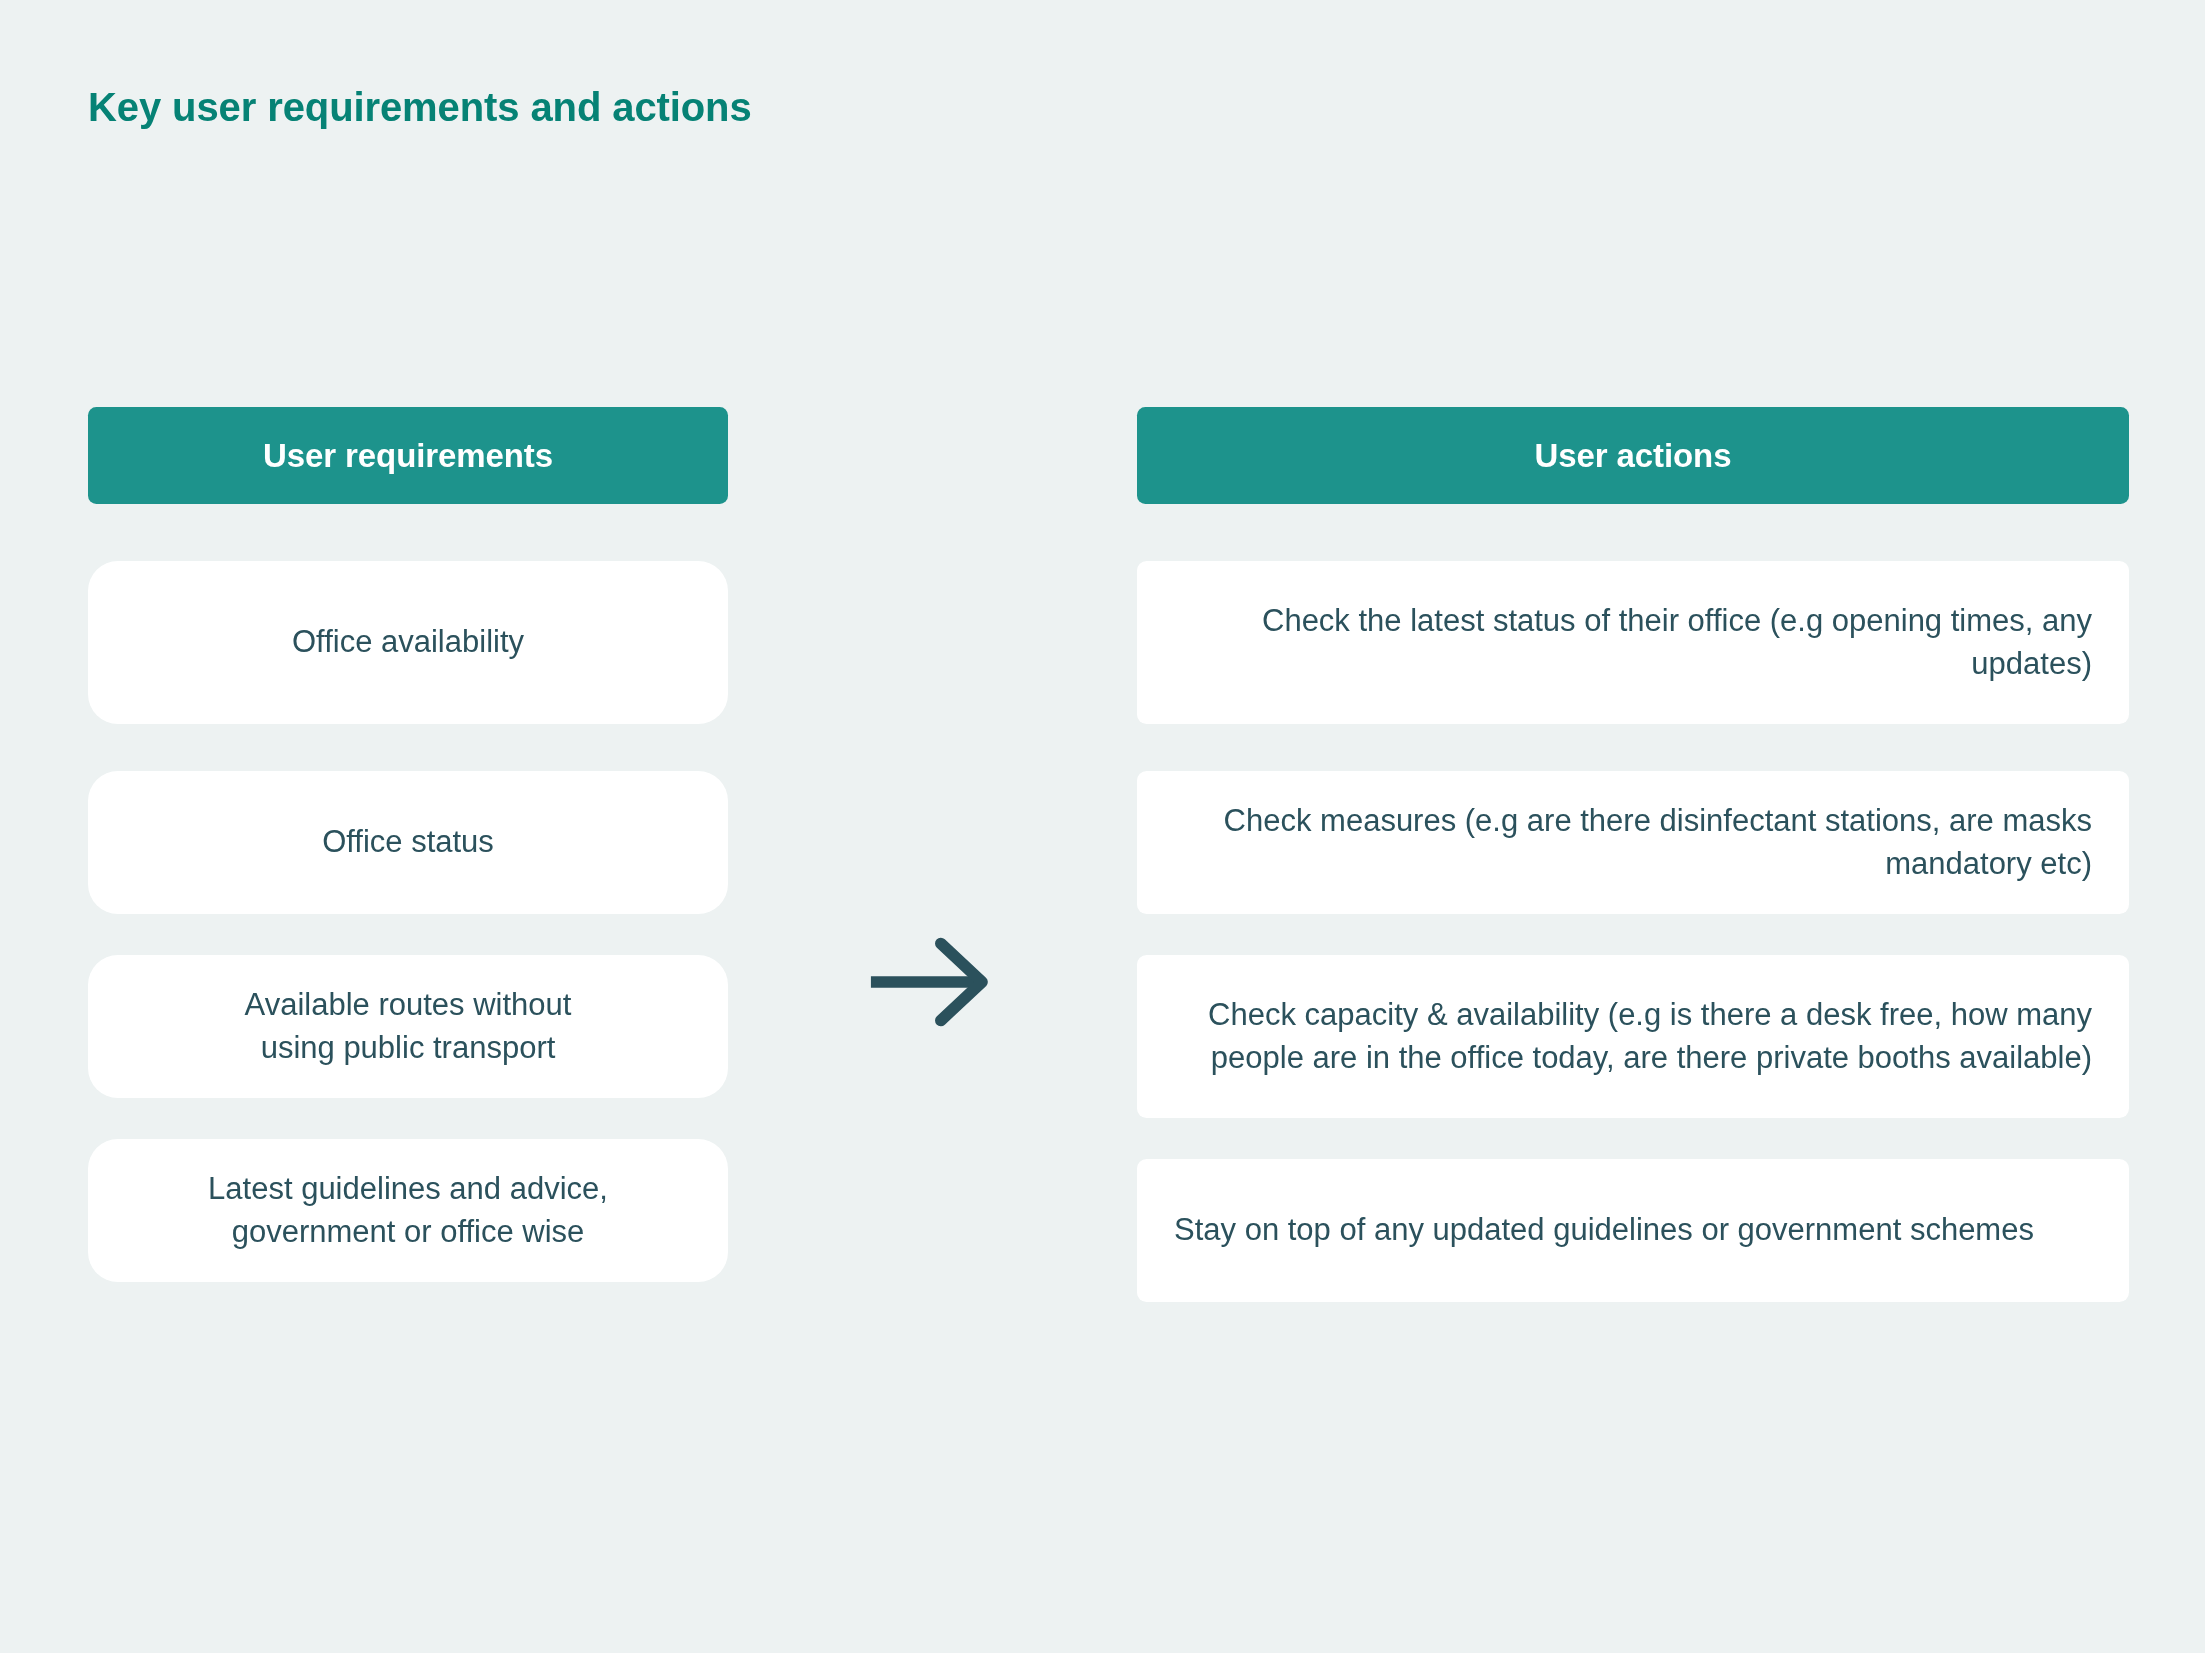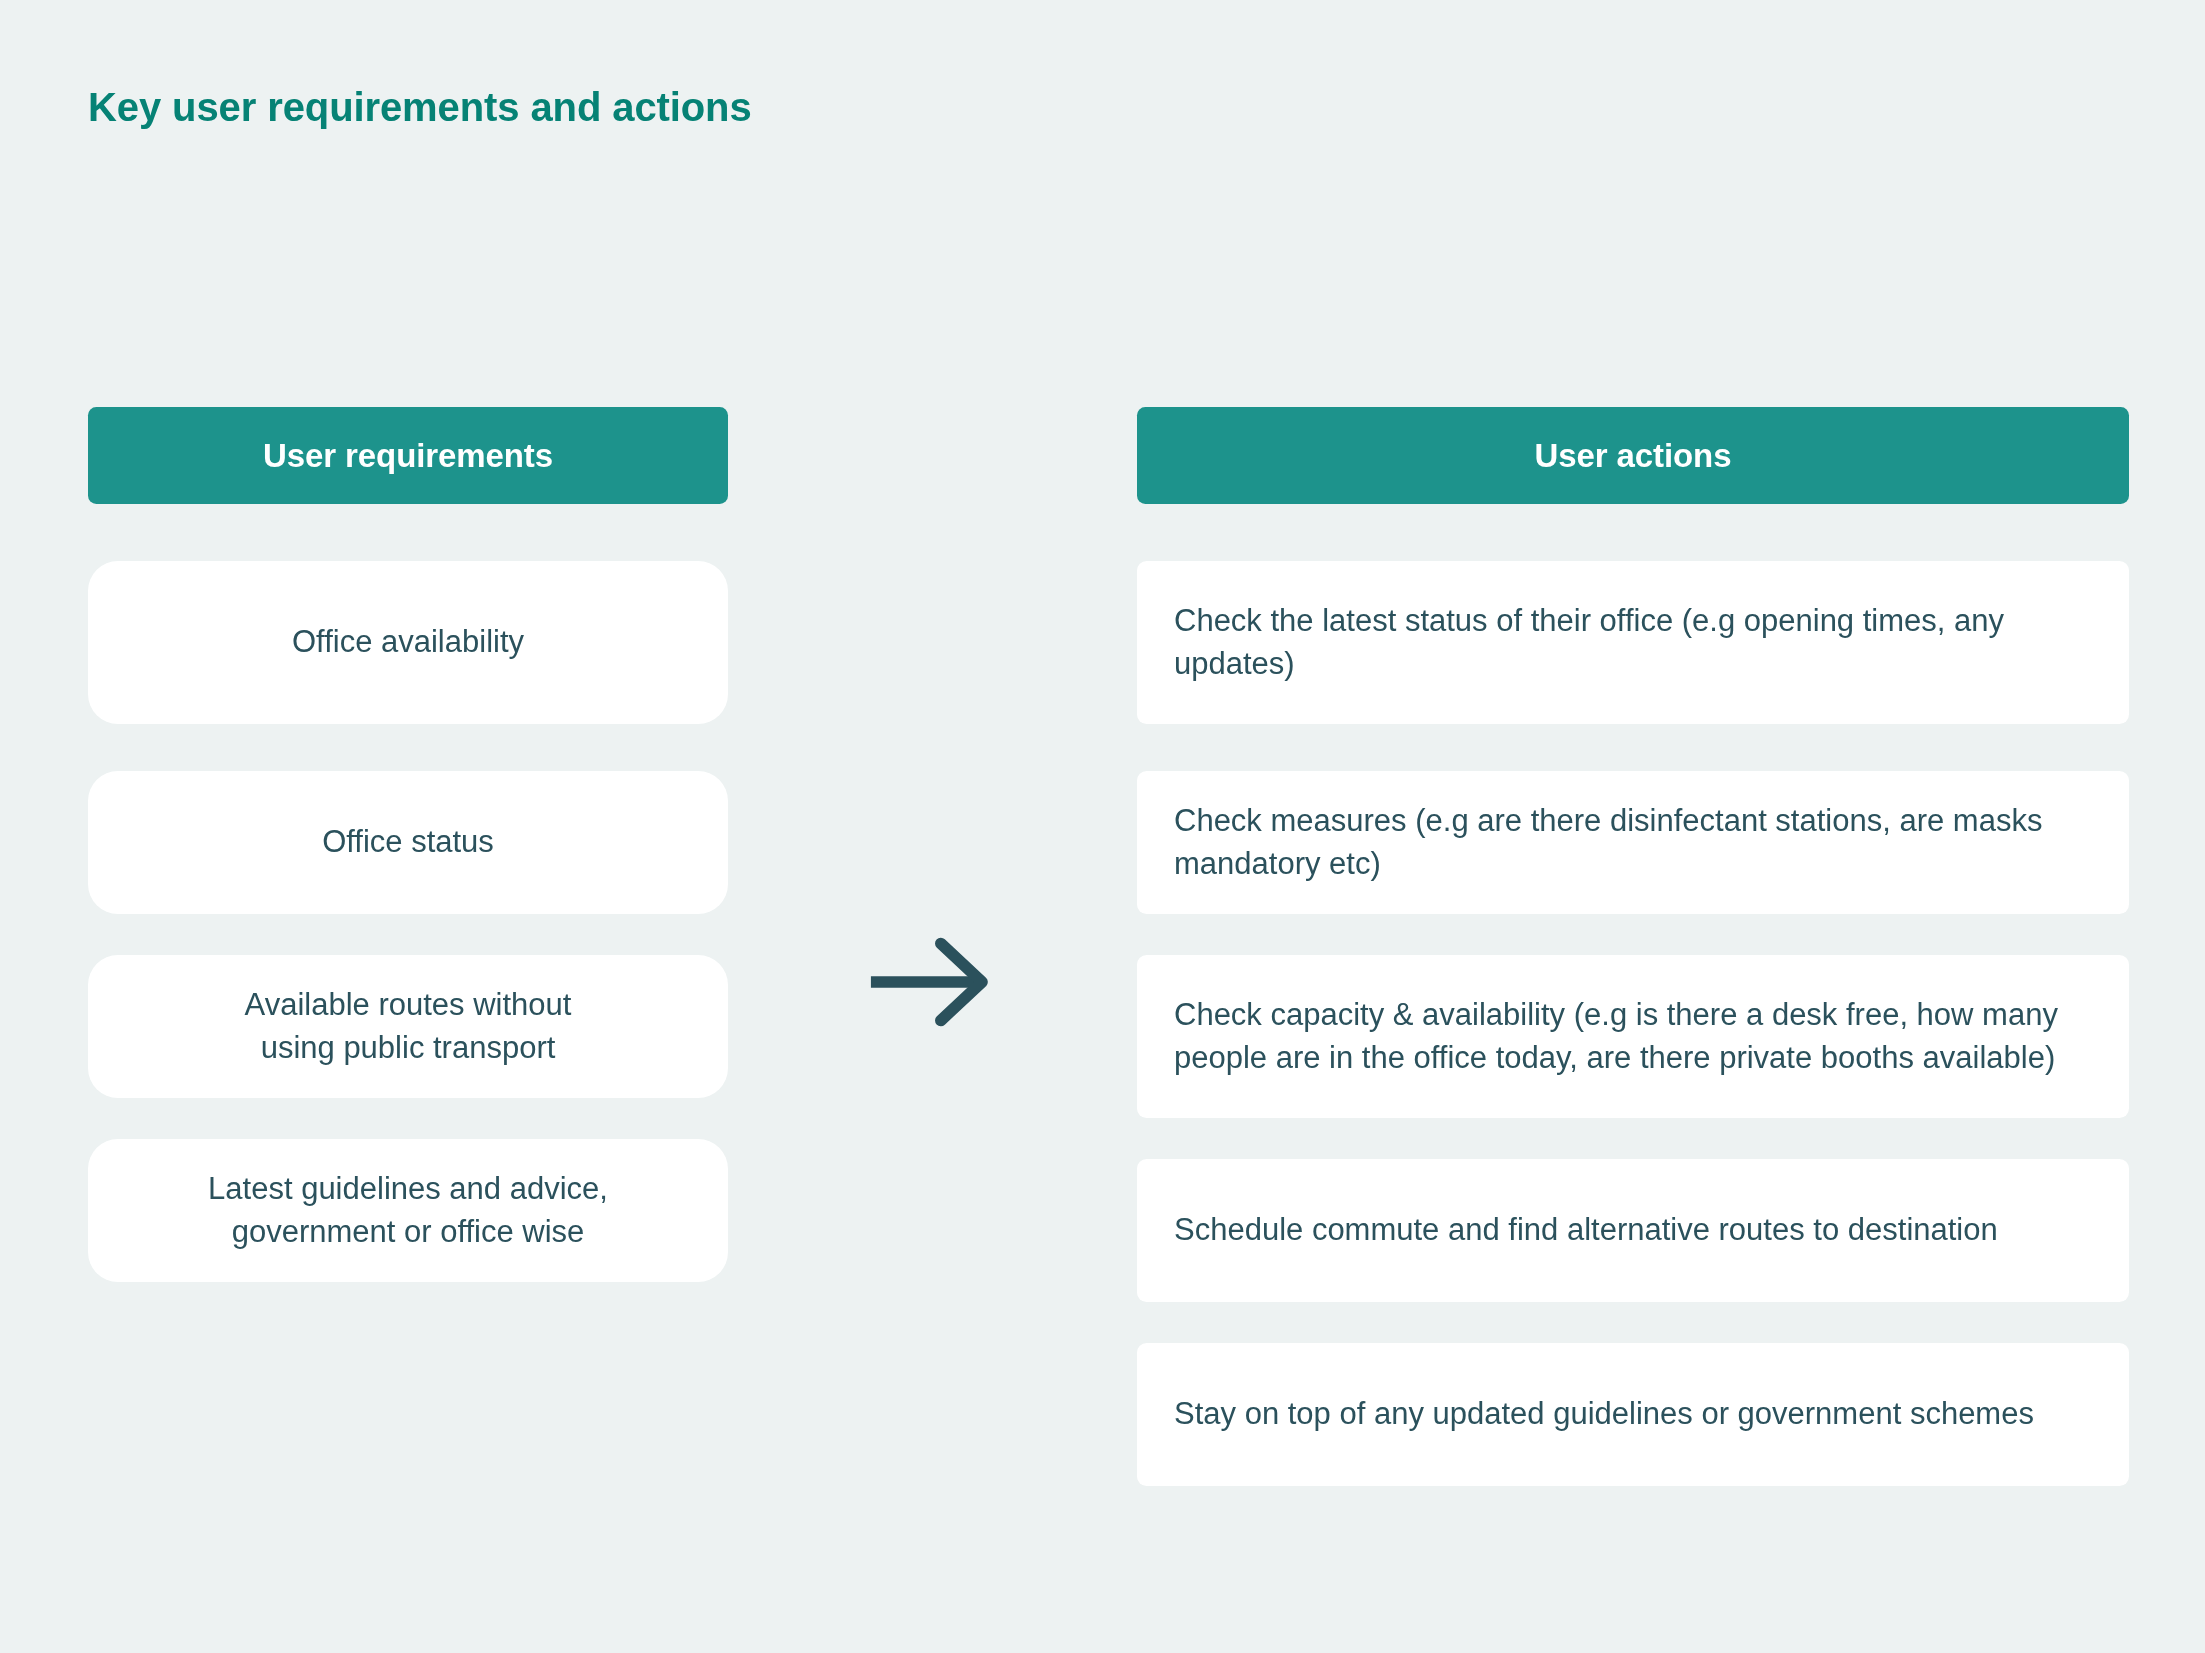--- a/index.html
+++ b/index.html
@@ -93,21 +93,21 @@
   }
   .card:last-child { margin-bottom: 0; }
 
   .card-left {
     justify-content: center;
     text-align: center;
     padding: 11px 27.6px;
   }
   .card-right {
     justify-content: flex-start;
-    text-align: left;
+    text-align: right;
     padding: 11px 37px;
   }
 
   
   .h-row-1 { height: 163px; }
   .h-row-2 { height: 143px; }
   .h-row-3 { height: 163px; }
   .h-row-4 { height: 143px; }
   .h-row-5 { height: 143px; }
 
@@ -150,21 +150,20 @@
 government or office wise</div>
       </div>
     </div>
 
     <div class="col col-right">
       <div class="col-header">User actions</div>
       <div class="cards">
         <div class="card card-right h-row-1 row-gap-1">Check the latest status of their office (e.g opening times, any updates)</div>
         <div class="card card-right h-row-2 row-gap-2">Check measures (e.g are there disinfectant stations, are masks mandatory etc)</div>
         <div class="card card-right h-row-3 row-gap-3">Check capacity &amp; availability (e.g is there a desk free, how many people are in the office today, are there private booths available)</div>
-        <div class="card card-right h-row-4 row-gap-4">Schedule commute and find alternative routes to destination</div>
         <div class="card card-right h-row-5">Stay on top of any updated guidelines or government schemes</div>
       </div>
     </div>
 
   </div>
 
   <div class="arrow-wrap">
     <svg width="138" height="96" viewBox="0 0 200 140" xmlns="http://www.w3.org/2000/svg">
       <line x1="8" y1="70" x2="168" y2="70" stroke="#2b515c" stroke-width="17" stroke-linecap="butt"></line>
       <polyline points="110,14 170,70 110,126" fill="none" stroke="#2b515c" stroke-width="17" stroke-linecap="round" stroke-linejoin="round"></polyline>

